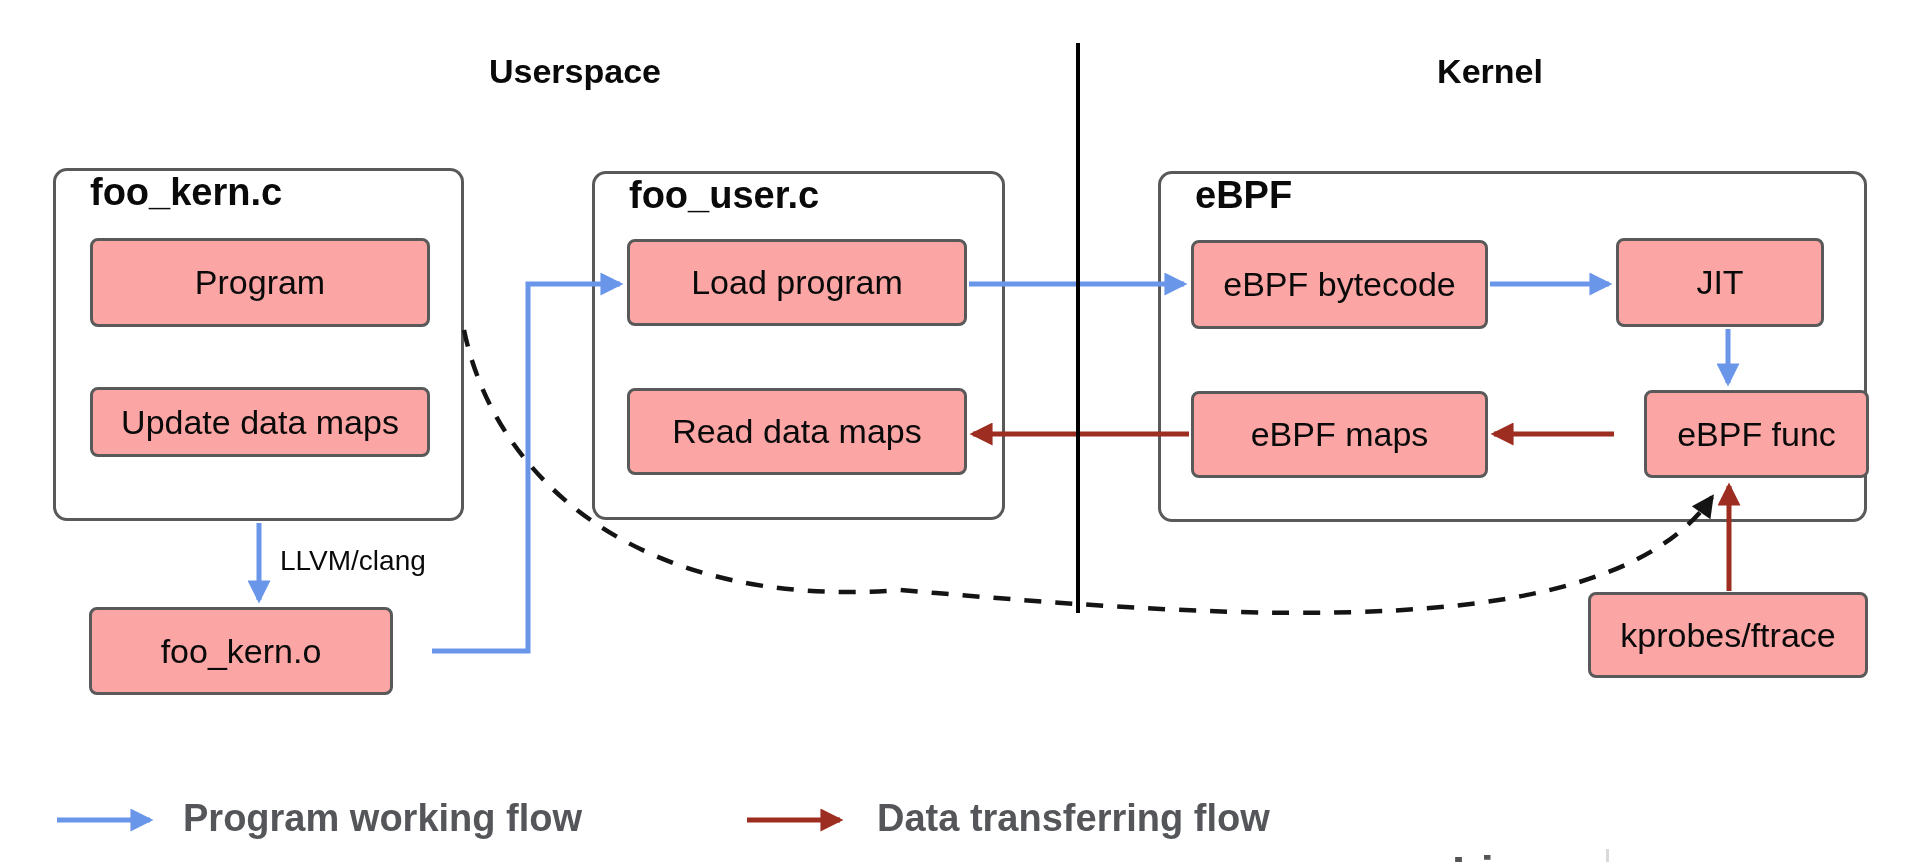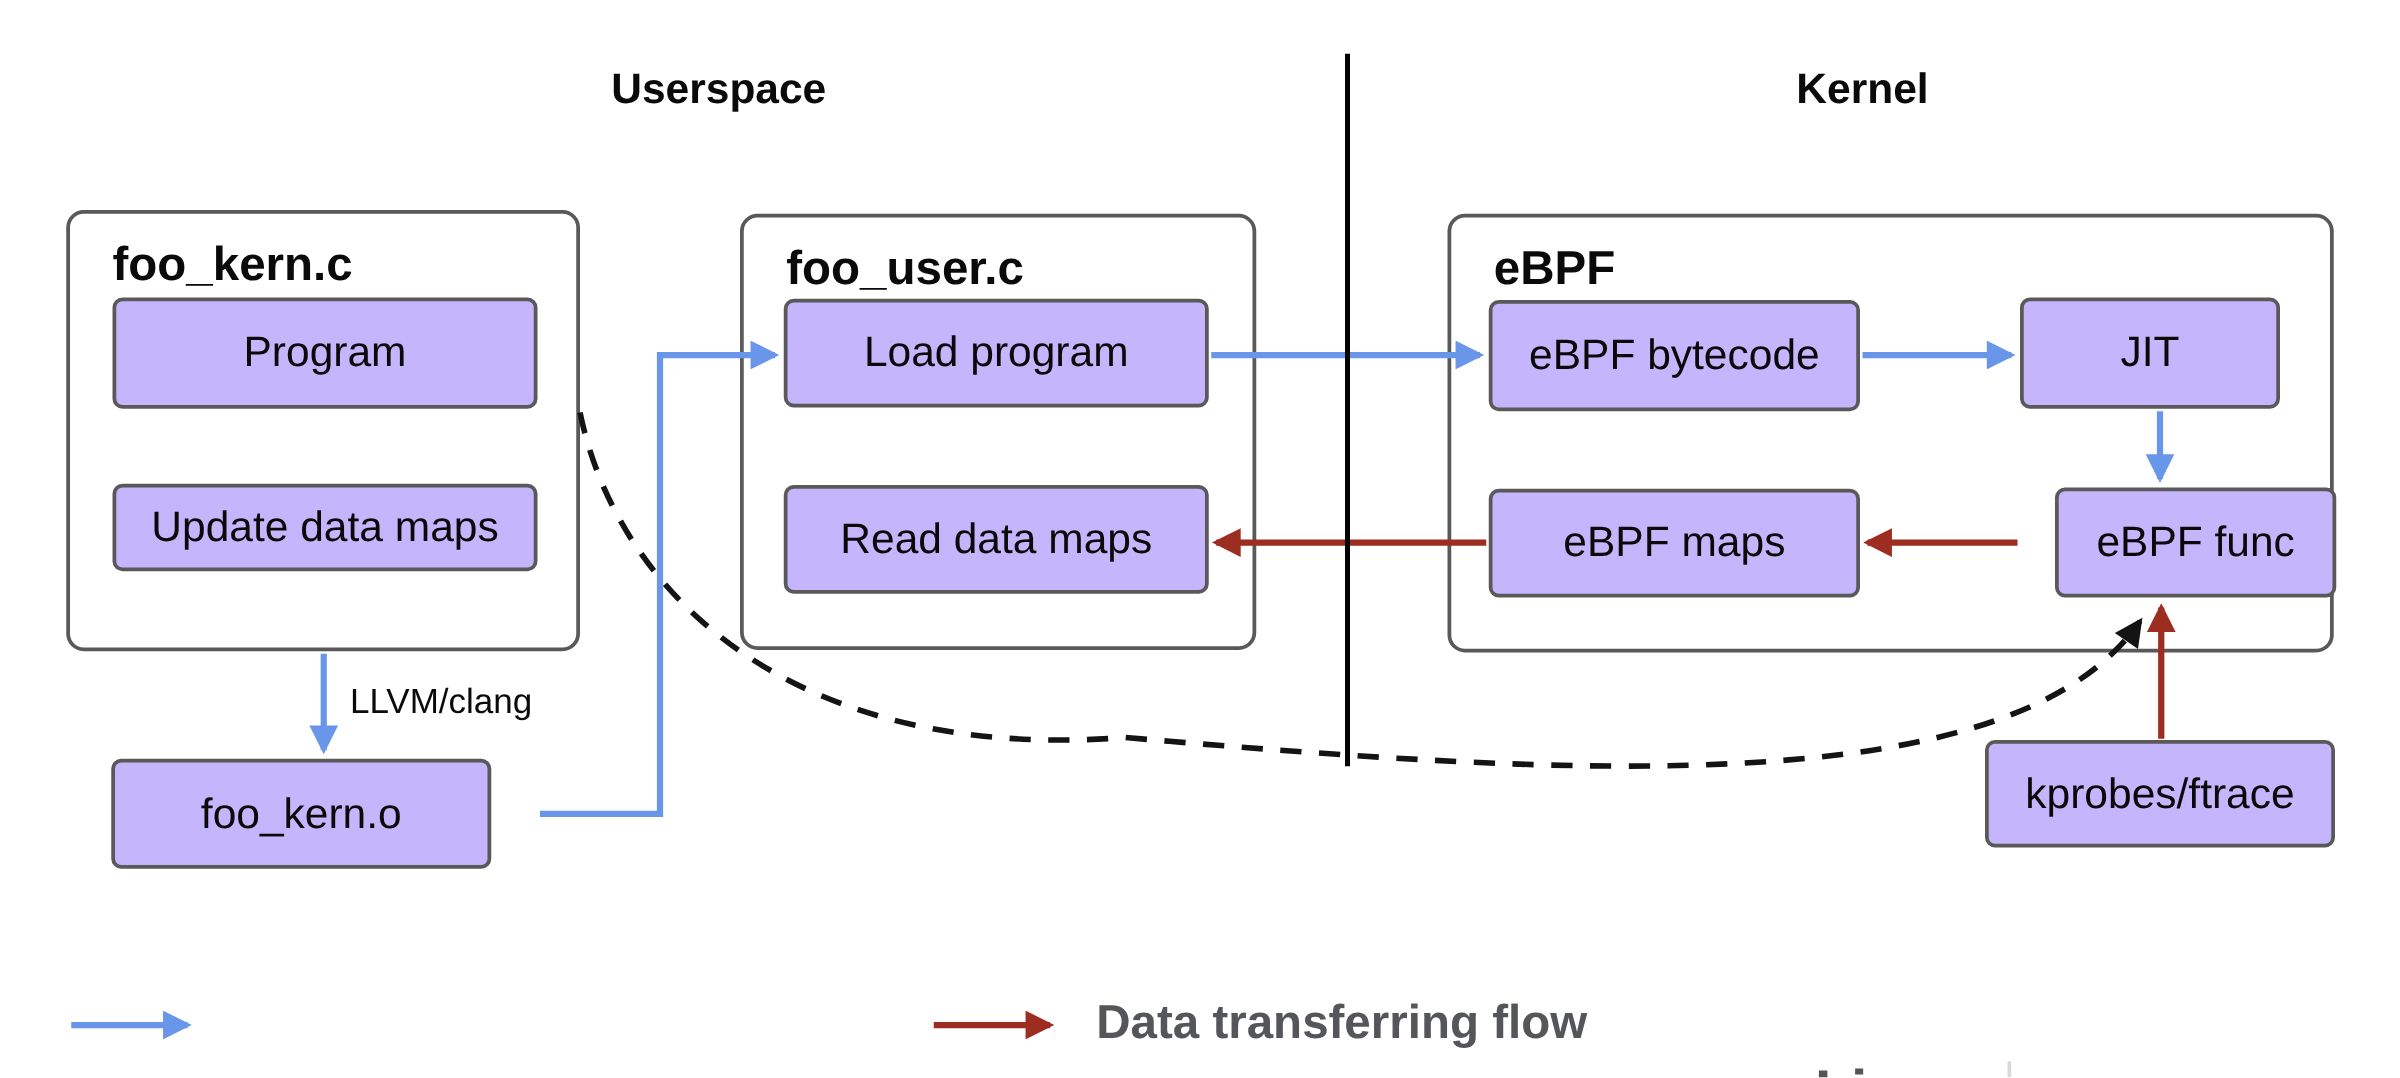--- a/index.html
+++ b/index.html
@@ -20,24 +20,24 @@
   }
   .divider{
     position:absolute;left:1076px;top:43px;width:4px;height:570px;
     background:var(--divider);z-index:6;
   }
   .group-box{
     position:absolute;background:#fff;border:3.5px solid var(--box-border);
     border-radius:14px;z-index:1;box-sizing:border-box;
   }
   .group-title{
-    margin:20px 0 0 34px;font-size:38px;font-weight:bold;white-space:nowrap;
+    margin:0 0 0 34px;font-size:38px;font-weight:bold;white-space:nowrap;
   }
   .node-box{
-    position:absolute;background:#c4b5fd;border:3px solid var(--box-border);
+    position:absolute;background:#fca5a5;border:3px solid var(--box-border);
     border-radius:8px;z-index:2;box-sizing:border-box;
     display:flex;align-items:center;justify-content:center;
     font-size:34px;white-space:nowrap;
   }
   .free-label{
     position:absolute;font-size:28px;white-space:nowrap;z-index:3;
   }
   .legend-label{
     position:absolute;top:797px;font-size:38px;font-weight:bold;
     color:var(--legend-text);white-space:nowrap;z-index:3;
@@ -121,18 +121,19 @@
     <path d="M 1614 434 L 1494 434" fill="none" style="stroke:var(--data-flow-arrow)" stroke-width="5" marker-end="url(#arrow-red)"></path>
     <path d="M 1189 434 L 973 434" fill="none" style="stroke:var(--data-flow-arrow)" stroke-width="5" marker-end="url(#arrow-red)"></path>
     <path d="M 1729 591 L 1729 486" fill="none" style="stroke:var(--data-flow-arrow)" stroke-width="5" marker-end="url(#arrow-red)"></path>
 
     <path d="M 464 330 C 495 480, 640 610, 900 590 C 1250 620, 1610 645, 1712 497" fill="none" stroke="#141414" stroke-width="4.5" stroke-dasharray="17 14" marker-end="url(#arrow-black)"></path>
 
     <path d="M 57 820 L 150 820" fill="none" style="stroke:var(--program-flow-arrow)" stroke-width="5" marker-end="url(#arrow-blue)"></path>
     <path d="M 747 820 L 840 820" fill="none" style="stroke:var(--data-flow-arrow)" stroke-width="5" marker-end="url(#arrow-red)"></path>
   </svg>
 
+  <div class="legend-label" style="left:183px">Program working flow</div>
   <div class="legend-label" style="left:877px">Data transferring flow</div>
 
   <div class="watermark">Li</div>
   <div class="watermark-bar"></div>
 
 </div>
 
 </body></html>

